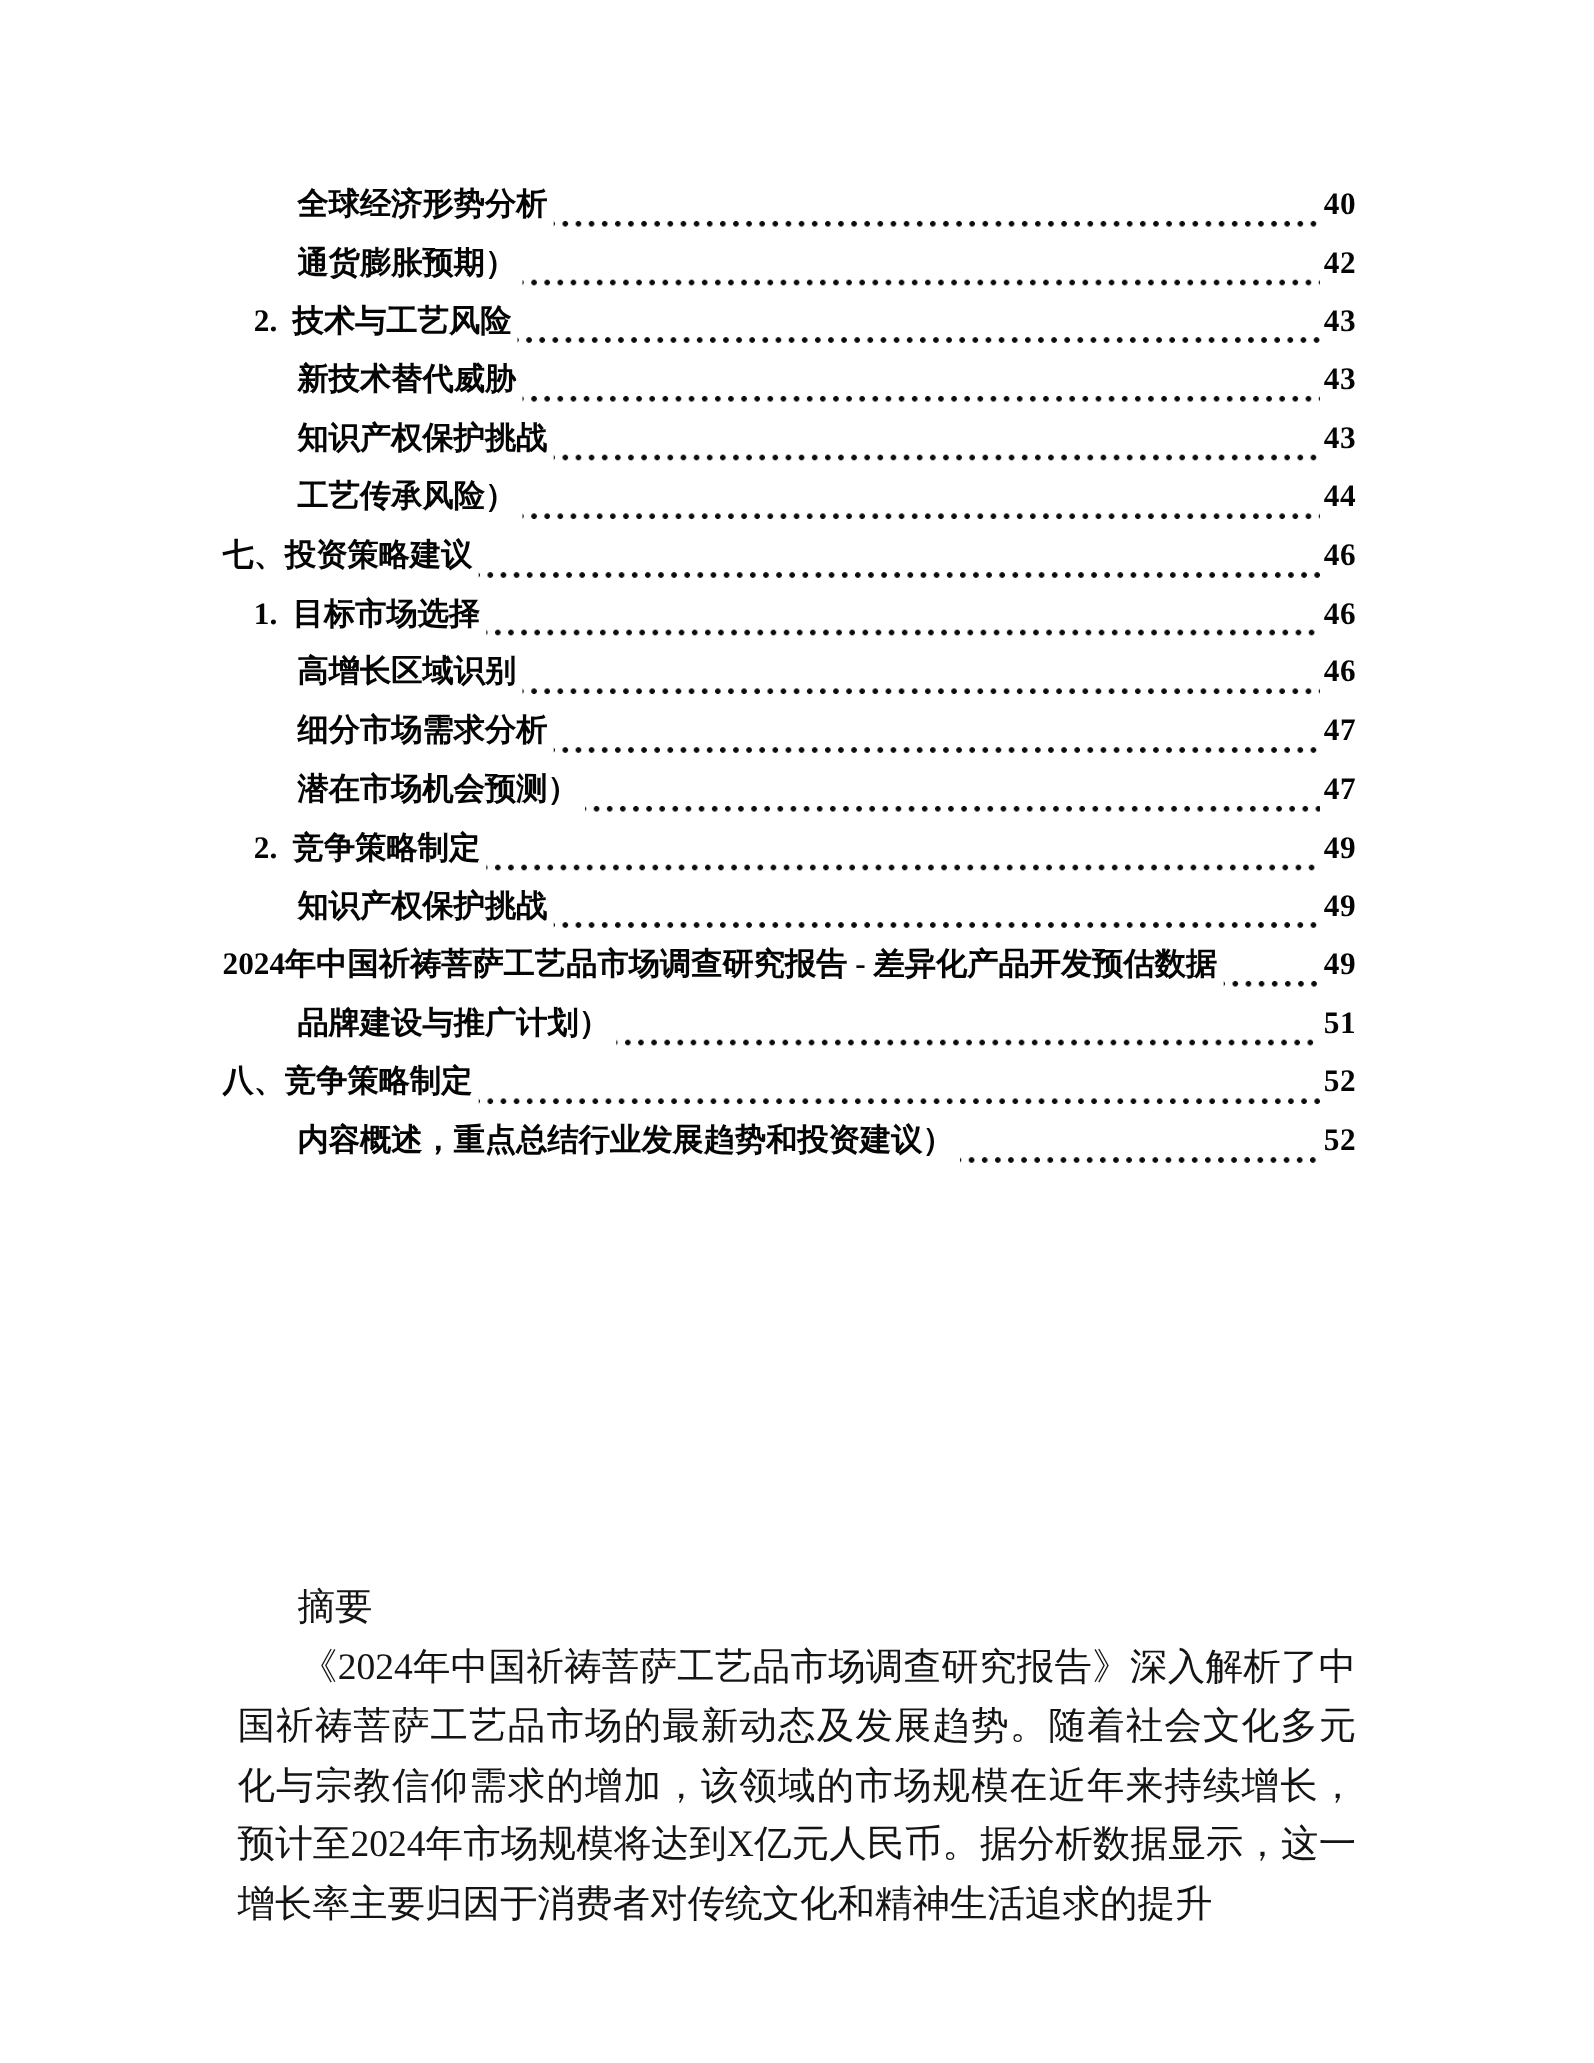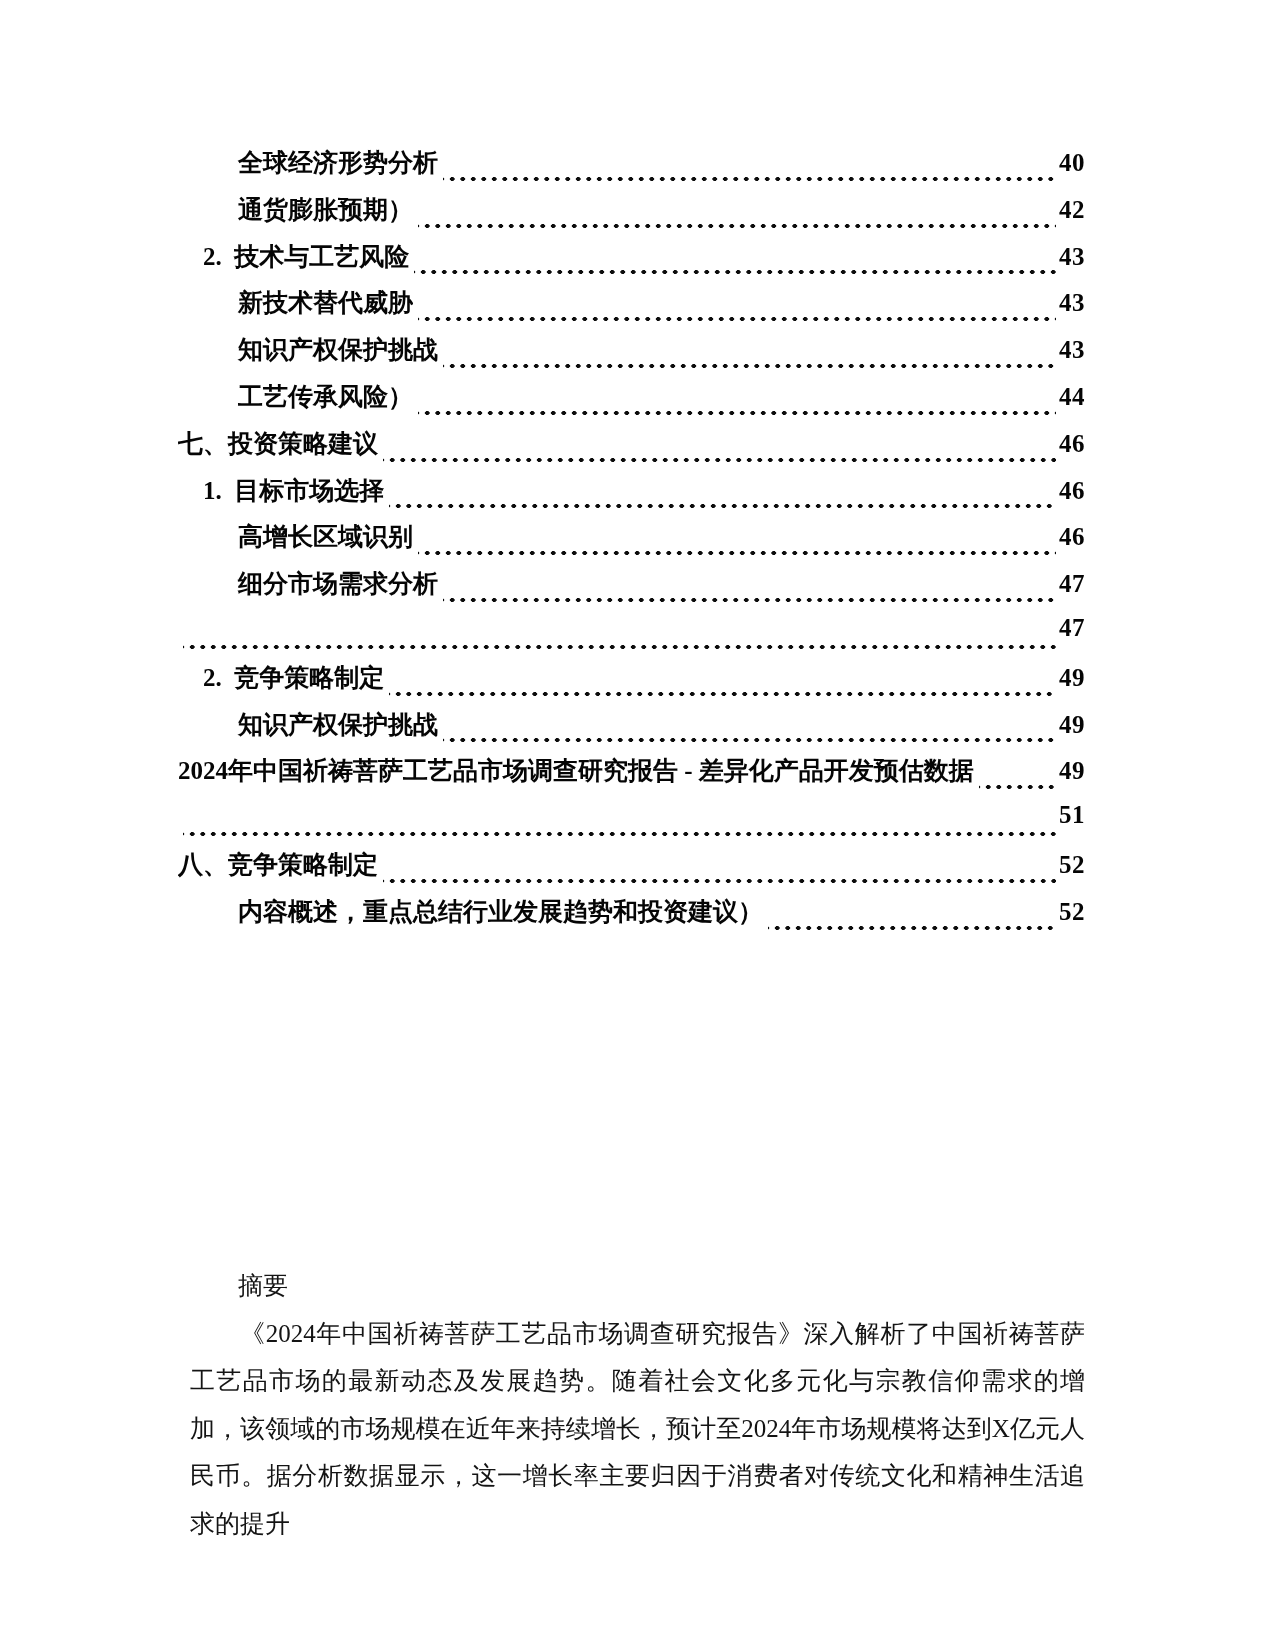--- a/index.html
+++ b/index.html
@@ -58,21 +58,21 @@
     flex: 0 0 auto;
     letter-spacing: 0.5px;
   }
 
   
   .abstract {
     position: absolute;
     left: 190px;
     top: 1262px;
     width: 895px;
-    font-size: 25px;
+    font-size: 30px;
     line-height: 47.6px;
     font-weight: 400;
     color: #141414;
   }
   .abstract-heading {
     padding-left: 48px;
   }
   .abstract-paragraph {
     margin: 0;
     text-align: justify;
@@ -129,39 +129,41 @@
       <span class="toc-title indent-2">高增长区域识别</span>
       <span class="leader"></span>
       <span class="toc-page-num">46</span>
     </div>
       <div class="toc-row">
       <span class="toc-title indent-2">细分市场需求分析</span>
       <span class="leader"></span>
       <span class="toc-page-num">47</span>
     </div>
       <div class="toc-row">
+      <span class="toc-title indent-2">潜在市场机会预测）</span>
       <span class="leader"></span>
       <span class="toc-page-num">47</span>
     </div>
       <div class="toc-row">
       <span class="toc-title indent-1">2.  竞争策略制定</span>
       <span class="leader"></span>
       <span class="toc-page-num">49</span>
     </div>
       <div class="toc-row">
       <span class="toc-title indent-2">知识产权保护挑战</span>
       <span class="leader"></span>
       <span class="toc-page-num">49</span>
     </div>
       <div class="toc-row">
       <span class="toc-title indent-0">2024年中国祈祷菩萨工艺品市场调查研究报告 - 差异化产品开发预估数据</span>
       <span class="leader"></span>
       <span class="toc-page-num">49</span>
     </div>
       <div class="toc-row">
+      <span class="toc-title indent-2">品牌建设与推广计划）</span>
       <span class="leader"></span>
       <span class="toc-page-num">51</span>
     </div>
       <div class="toc-row">
       <span class="toc-title indent-0">八、竞争策略制定</span>
       <span class="leader"></span>
       <span class="toc-page-num">52</span>
     </div>
       <div class="toc-row">
       <span class="toc-title indent-2">内容概述，重点总结行业发展趋势和投资建议）</span>

